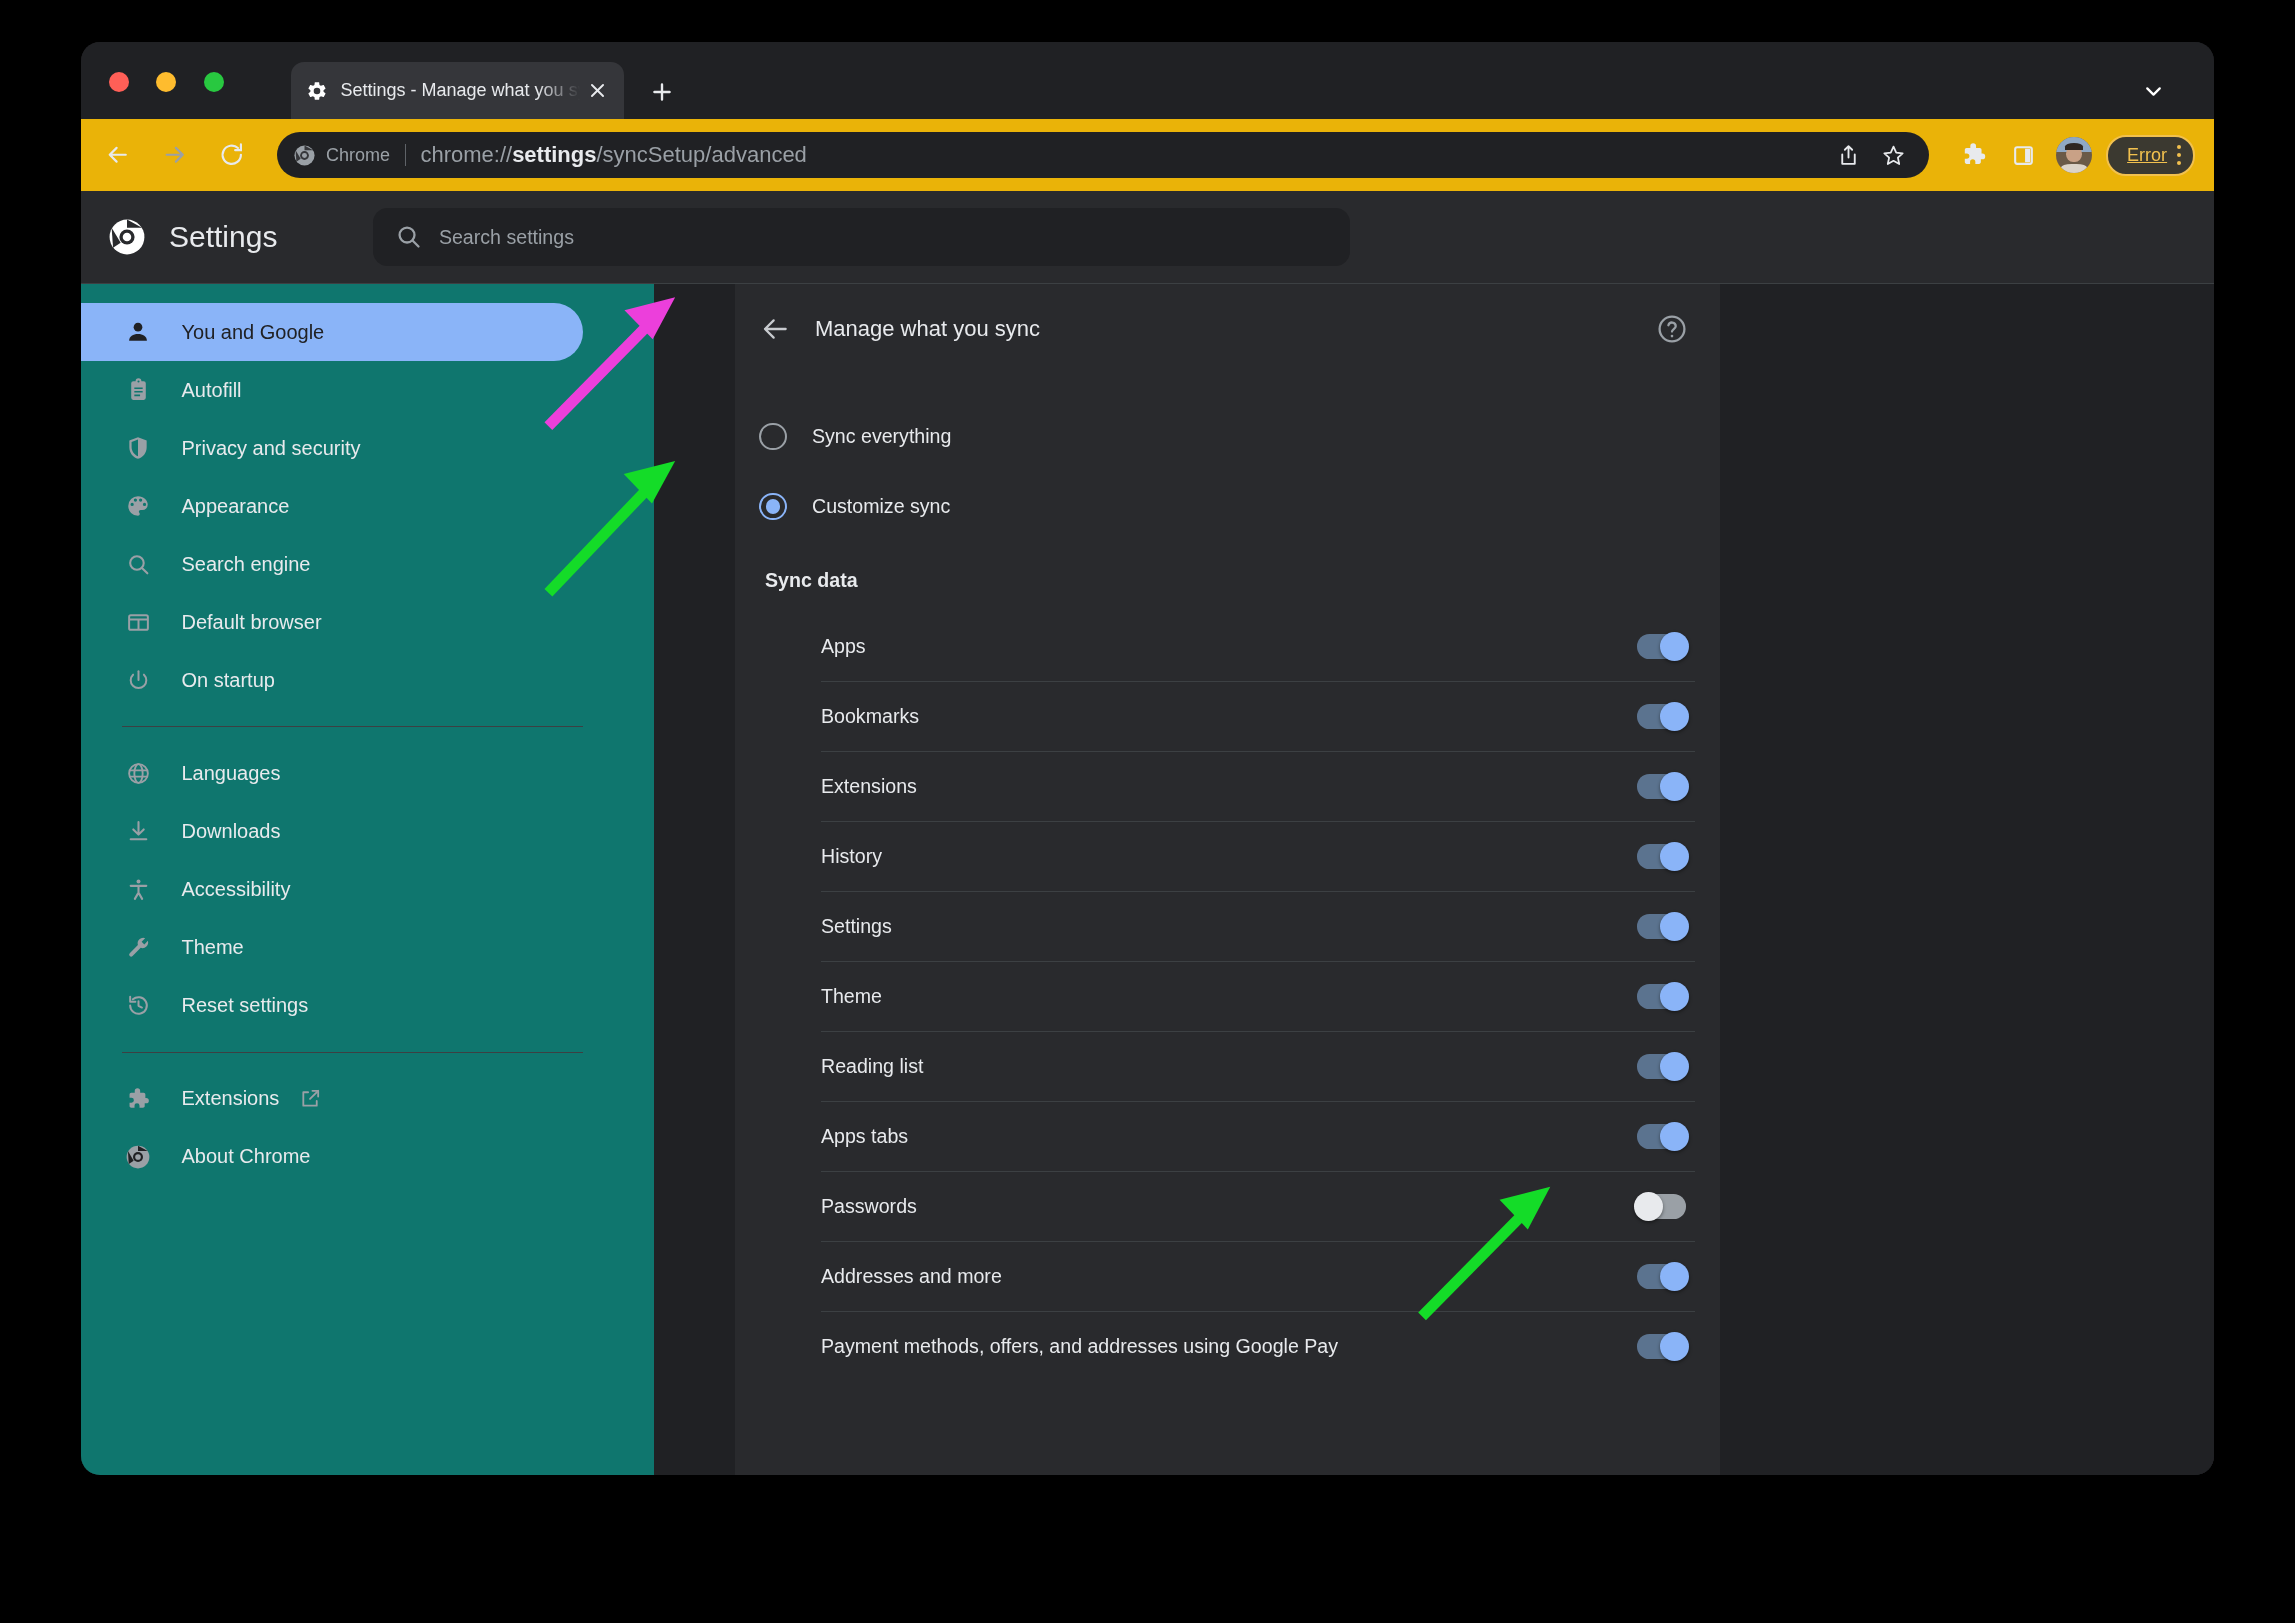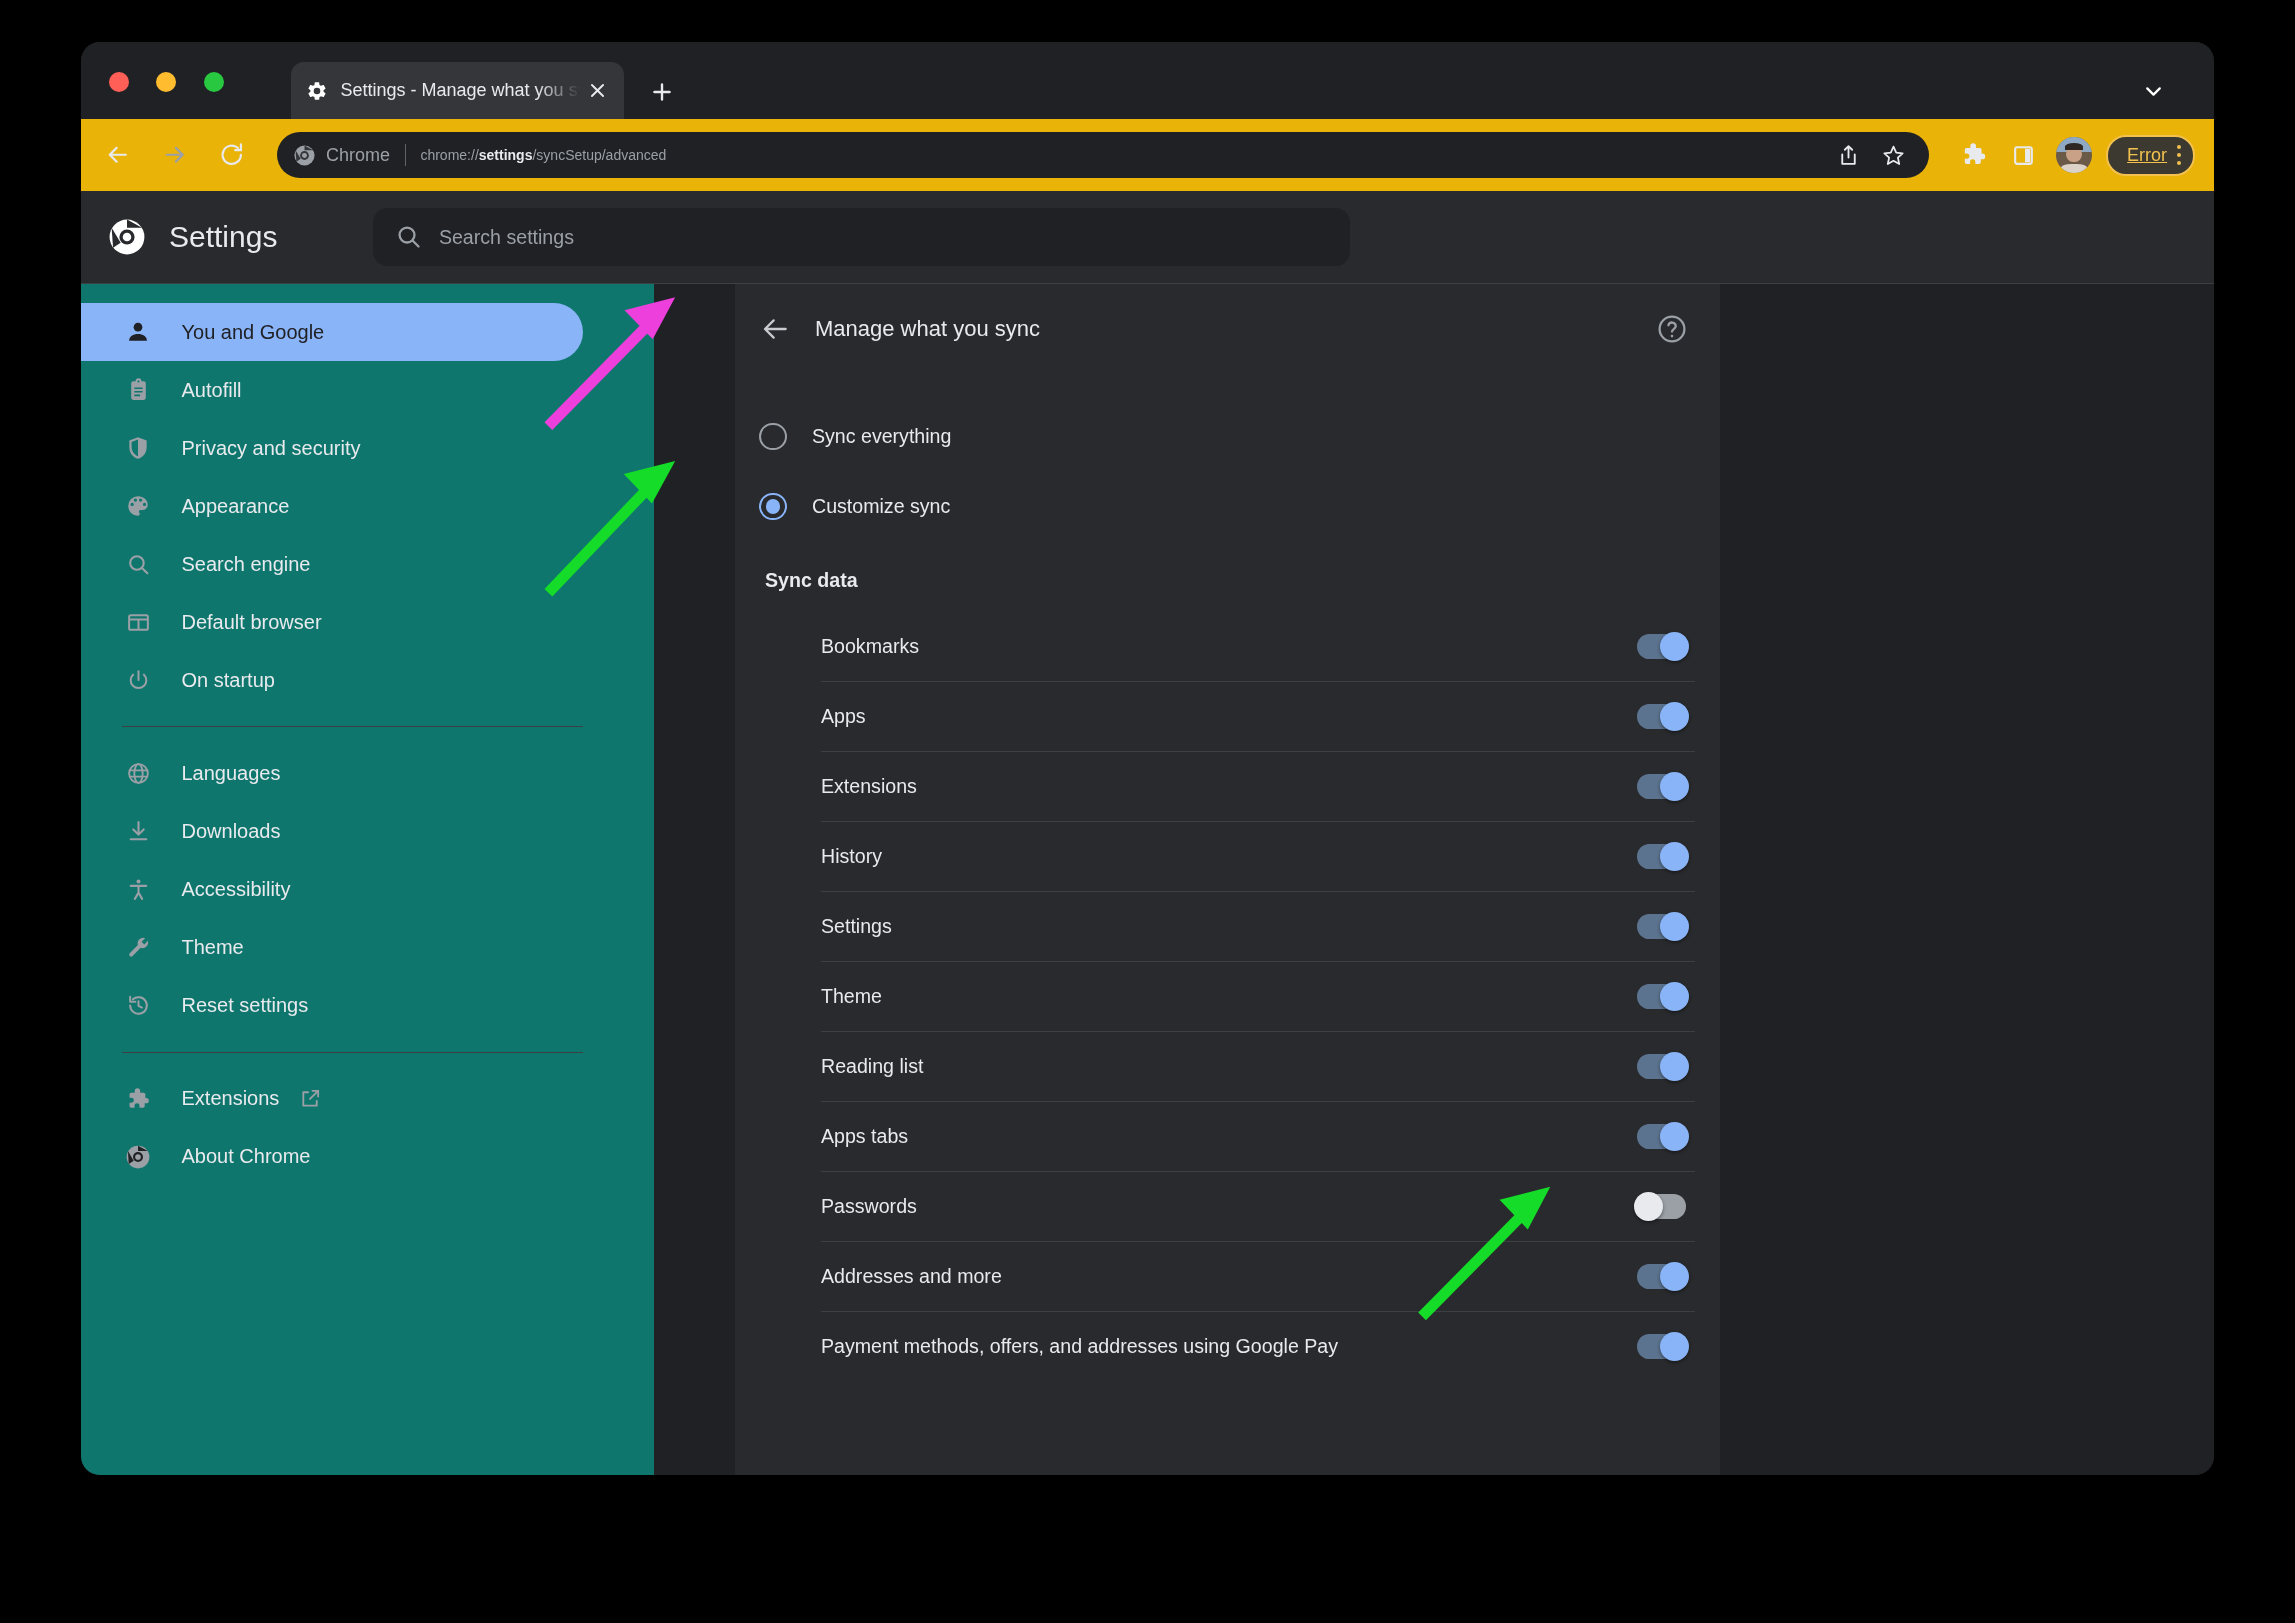--- a/index.html
+++ b/index.html
@@ -90,21 +90,21 @@
     margin: 0 16px 0 25px;
     background: #202124;
     border-radius: 23px;
     display: flex; align-items: center;
     padding: 0 16px;
     min-width: 0;
   }
   #omni-chrome-icon { width: 23px; height: 23px; flex: 0 0 23px; margin-right: 10px; }
   #omni-chrome-label { font-size: 18px; color: #9aa0a6; margin-right: 14.5px; flex: 0 0 auto; }
   #omni-sep { width: 1.4px; height: 22px; background: #5f6368; margin-right: 14.5px; flex: 0 0 auto; }
-  #omni-url { font-size: 14px; color: #9aa0a6; white-space: nowrap; flex: 1 1 auto; min-width: 0; }
+  #omni-url { font-size: 22px; color: #9aa0a6; white-space: nowrap; flex: 1 1 auto; min-width: 0; }
   #omni-url b { color: #e8eaed; font-weight: 700; }
   #omni-actions { display: flex; align-items: center; margin-left: auto; flex: 0 0 auto; }
   .omni-icon { width: 38px; height: 38px; display: flex; align-items: center; justify-content: center; margin-left: 7.2px; }
   #toolbar-right { display: flex; align-items: center; padding-right: 19px; flex: 0 0 auto; }
   .tb-icon { width: 39px; height: 39px; display: flex; align-items: center; justify-content: center; margin-left: 10px; }
   #avatar {
     width: 36px; height: 36px; border-radius: 50%;
     margin-left: 13px; flex: 0 0 36px;
     overflow: hidden;
     background: #6b5a47;
@@ -575,27 +575,27 @@
             <span class="ring"></span>
             <span class="dot"></span>
           </span>
         <span class="radio-label">Customize sync</span>
       </div>
 
       <div id="sync-data-heading">Sync data</div>
 
       <div id="rows">
         <div class="sync-row">
+          <span class="sync-label">Apps</span>
+          <span class="toggle on">
+              <span class="knob"></span>
+            </span>
+        </div>
+        <div class="sync-row">
           <span class="sync-label">Bookmarks</span>
-          <span class="toggle on">
-              <span class="knob"></span>
-            </span>
-        </div>
-        <div class="sync-row">
-          <span class="sync-label">Apps</span>
           <span class="toggle on">
               <span class="knob"></span>
             </span>
         </div>
         <div class="sync-row">
           <span class="sync-label">Extensions</span>
           <span class="toggle on">
               <span class="knob"></span>
             </span>
         </div>

